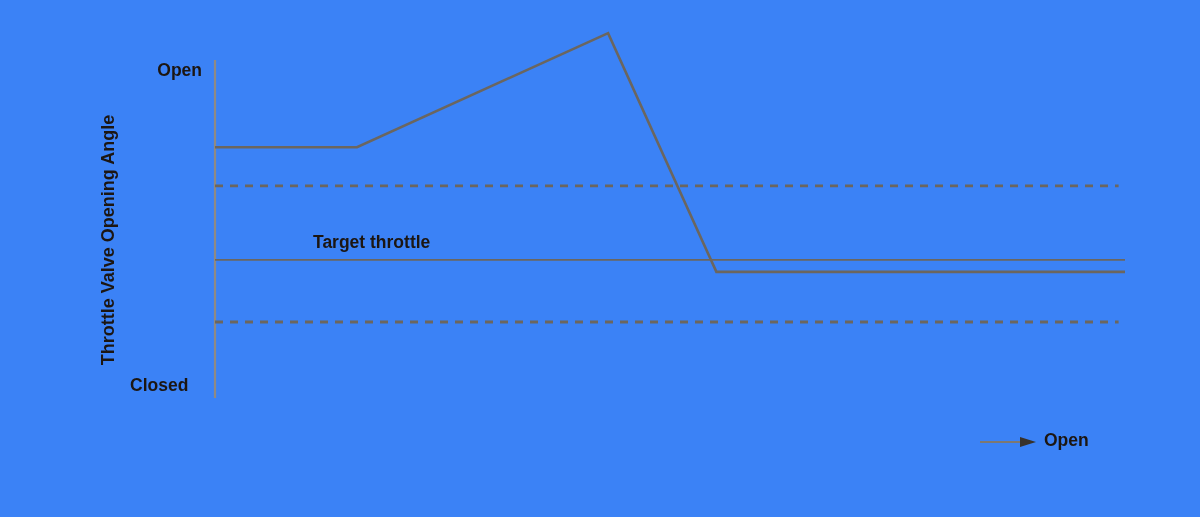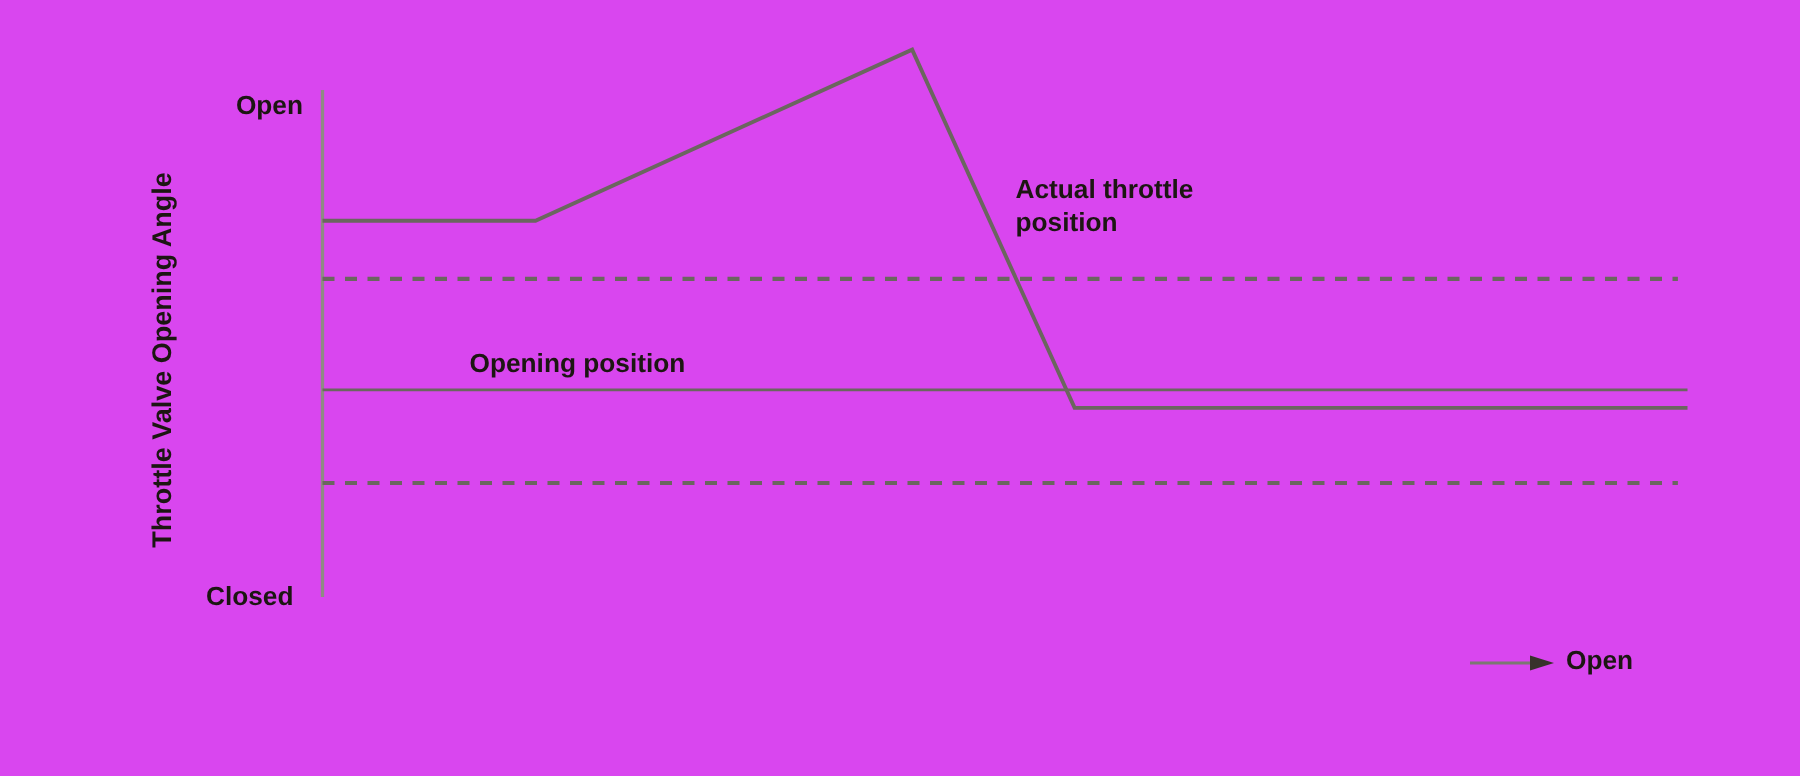--- a/index.html
+++ b/index.html
@@ -5,38 +5,38 @@
   html, body {
     margin: 0;
     padding: 0;
     background: #ffffff;
     font-family: "Liberation Sans", "DejaVu Sans", sans-serif;
   }
   .canvas {
     position: relative;
     width: 1200px;
     height: 517px;
-    background: #d946ef;
+    background: #3b82f6;
     overflow: hidden;
   }
   .plot-svg {
     position: absolute;
     left: 0;
     top: 0;
   }
   .lbl {
     position: absolute;
     font-weight: 700;
     font-size: 17.5px;
     color: #1c1612;
     line-height: 22px;
     white-space: nowrap;
   }
   .tick-open   { left: 150px; top: 59px;  width: 52px; text-align: right; }
-  .tick-closed { left: 130px; top: 374px; width: 73px; text-align: center; margin-top: 12px; }
+  .tick-closed { left: 130px; top: 374px; width: 73px; text-align: left; }
   .y-axis-title {
     left: -42px;
     top: 229px;
     width: 300px;
     text-align: center;
     transform: rotate(-90deg);
     font-size: 18px;
   }
   .target-annot { left: 313px; top: 231px; }
   .actual-annot { left: 677px; top: 115px; white-space: normal; width: 160px; }
@@ -56,22 +56,18 @@
       <line x1="980" y1="442" x2="1022" y2="442" stroke="#7d7871" stroke-width="2"></line>
       <polygon points="1020,437 1036,442 1020,447" fill="#38322b"></polygon>
     </svg>
 
   <div class="lbl tick-open">Open</div>
 
   <div class="lbl tick-closed">Closed</div>
 
   <div class="lbl y-axis-title">Throttle Valve Opening Angle</div>
 
-  <div class="lbl target-annot">Opening position</div>
+  <div class="lbl target-annot">Target throttle</div>
 
-  <div class="lbl actual-annot">
-    <span>Actual throttle</span><br>
-    <span>position</span>
-  </div>
 
   <div class="lbl time-label">Open</div>
 
 </div>
 
 </body></html>

